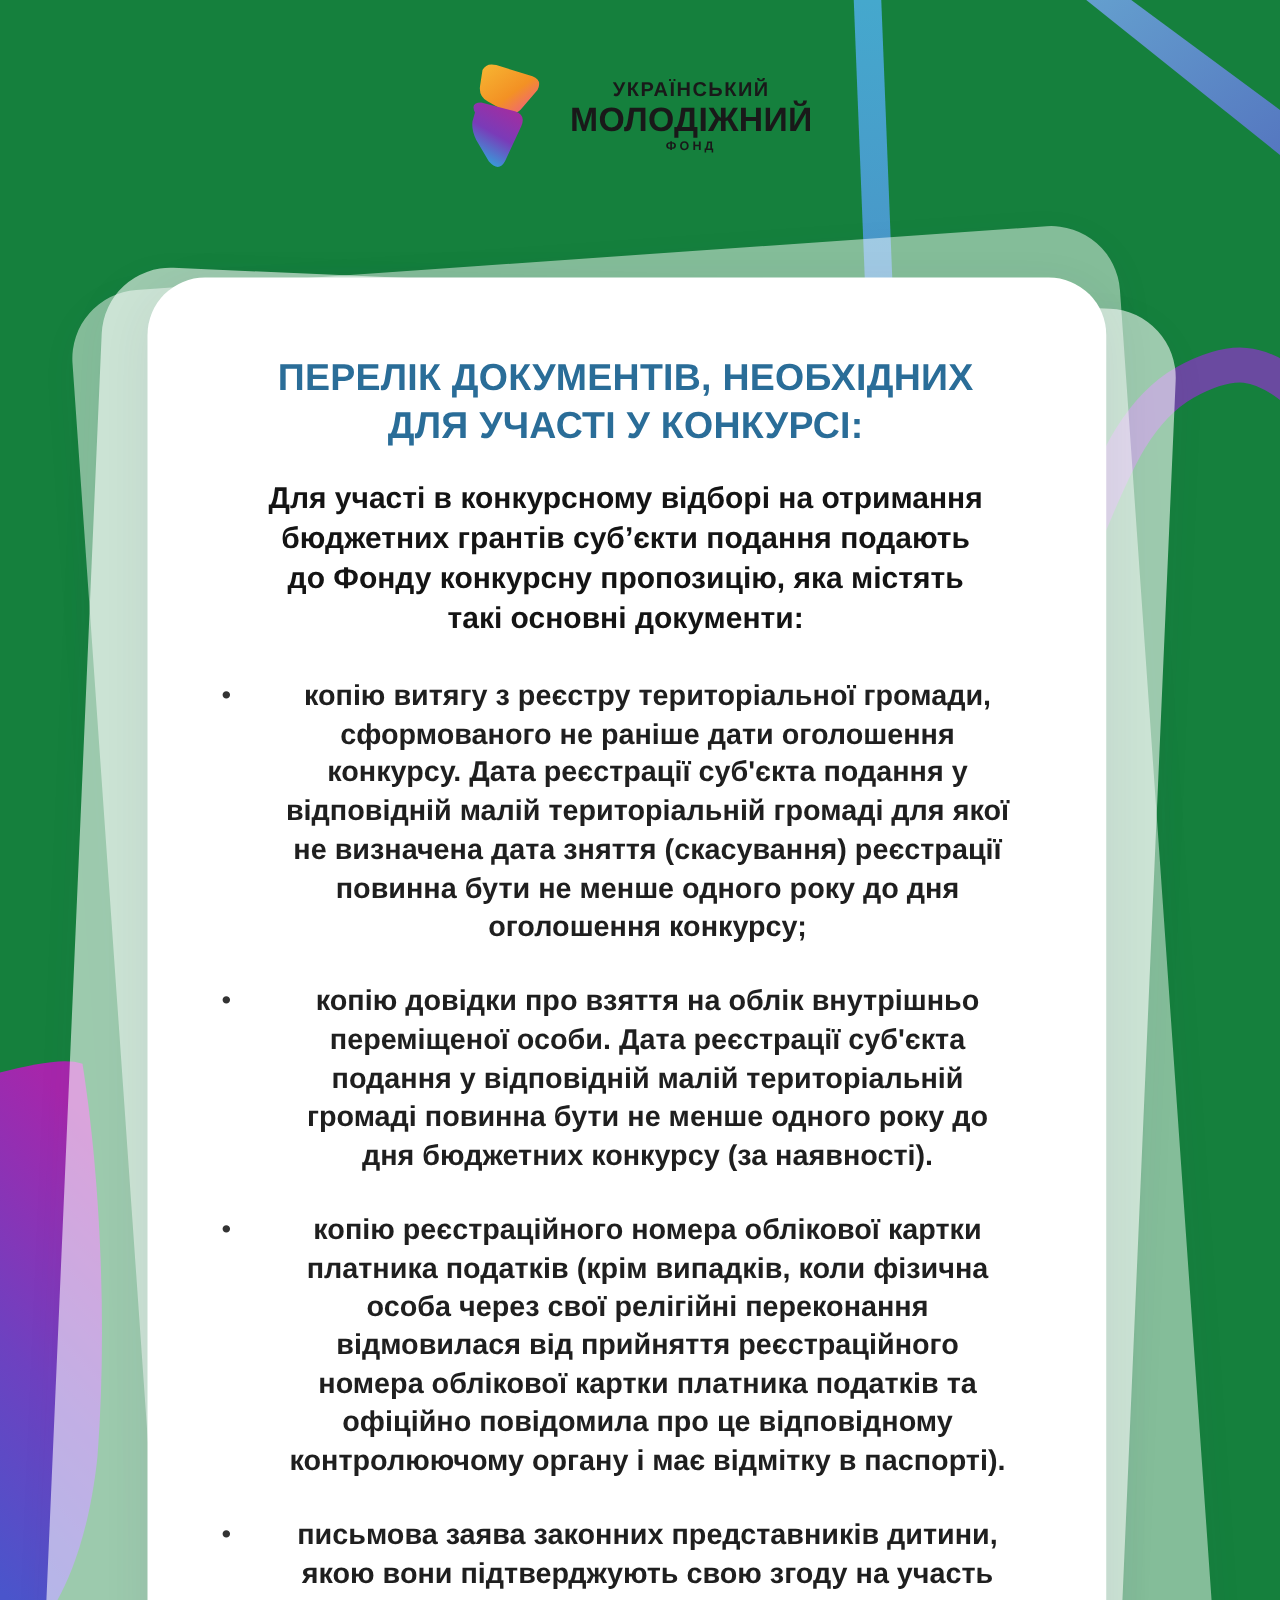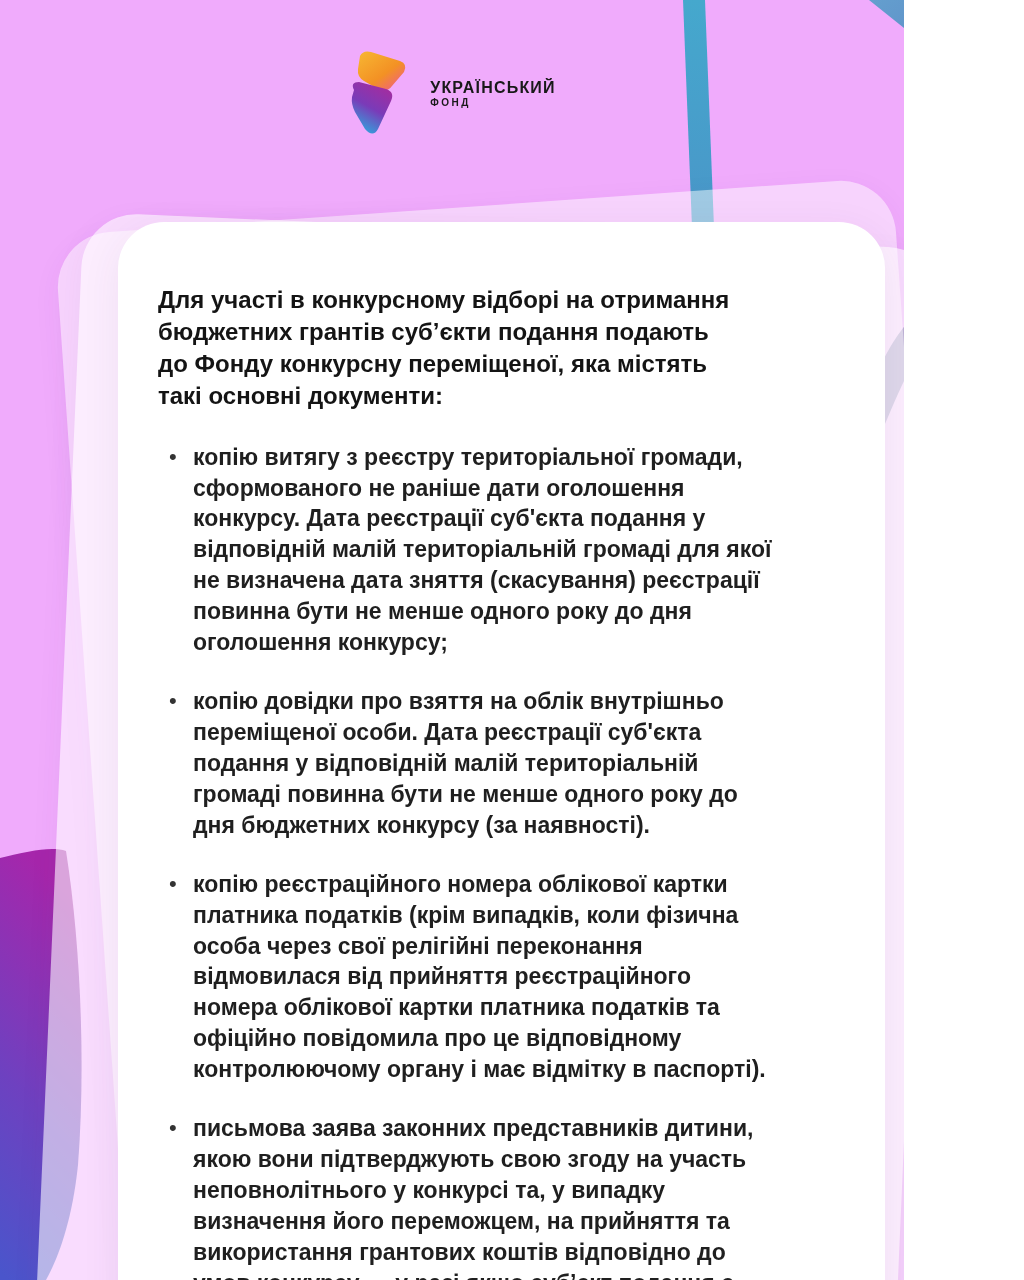--- a/index.html
+++ b/index.html
@@ -1,17 +1,17 @@
 <!DOCTYPE html>
 <html lang="uk"><head>
 <meta charset="utf-8">
 <style>
   html,body{margin:0;padding:0;}
   body{width:1024px;height:1280px;overflow:hidden;font-family:"Liberation Sans",sans-serif;}
-  .stage{position:relative;width:904px;height:1280px;background:#f0abfc;overflow:hidden;}
+  .stage{position:relative;width:1024px;height:1280px;background:#15803d;overflow:hidden;text-align:center;}
 
   
   .decor{position:absolute;left:0;top:0;z-index:1;pointer-events:none;}
 
   
   .ghost-card{position:absolute;background:rgba(255,255,255,0.58);border-radius:55px;
               box-shadow:0 8px 30px rgba(80,60,110,0.05);}
   .ghost-c{left:95px;top:205px;width:840px;height:1200px;transform:rotate(-4deg);z-index:2;
            background:rgba(255,255,255,0.48);}
   .ghost-b{left:55px;top:230px;width:860px;height:1300px;transform:rotate(2.5deg);z-index:3;}
@@ -86,28 +86,31 @@
           <stop offset="0" stop-color="#a62c9e"></stop>
             <stop offset="0.5" stop-color="#7a3bb8"></stop>
           <stop offset="1" stop-color="#2ea9df"></stop>
         </linearGradient>
       </defs>
       <path d="M 12 8 Q 15 2 23 4 L 52 13 Q 60 16 56 24 L 44 38 Q 39 45 30 41 L 16 33 Q 9 29 10 21 Z" fill="url(#gPick1)"></path>
       <path d="M 6 42 Q 2 34 11 34 L 38 41 Q 47 44 43 53 L 30 81 Q 25 90 17 81 L 7 64 Q 3 56 4 49 Z" fill="url(#gPick2)"></path>
     </svg>
     <div class="logo-text">
       <span class="logo-line1">УКРАЇНСЬКИЙ</span>
+      <span class="logo-line2">МОЛОДІЖНИЙ</span>
       <span class="logo-line3">ФОНД</span>
     </div>
   </div>
 
   <div class="main-card">
+    <h1 class="card-title">ПЕРЕЛІК ДОКУМЕНТІВ, НЕОБХІДНИХ
+ДЛЯ УЧАСТІ У КОНКУРСІ:</h1>
     <p class="card-intro">Для участі в конкурсному відборі на отримання
 бюджетних грантів суб’єкти подання подають
-до Фонду конкурсну переміщеної, яка містять
+до Фонду конкурсну пропозицію, яка містять
 такі основні документи:</p>
     <ul class="bullet-list">
       <li class="bullet">
         <span class="bullet-dot">•</span>
         <span class="bullet-lines">копію витягу з реєстру територіальної громади,
 сформованого не раніше дати оголошення
 конкурсу. Дата реєстрації суб'єкта подання у
 відповідній малій територіальній громаді для якої
 не визначена дата зняття (скасування) реєстрації
 повинна бути не менше одного року до дня

